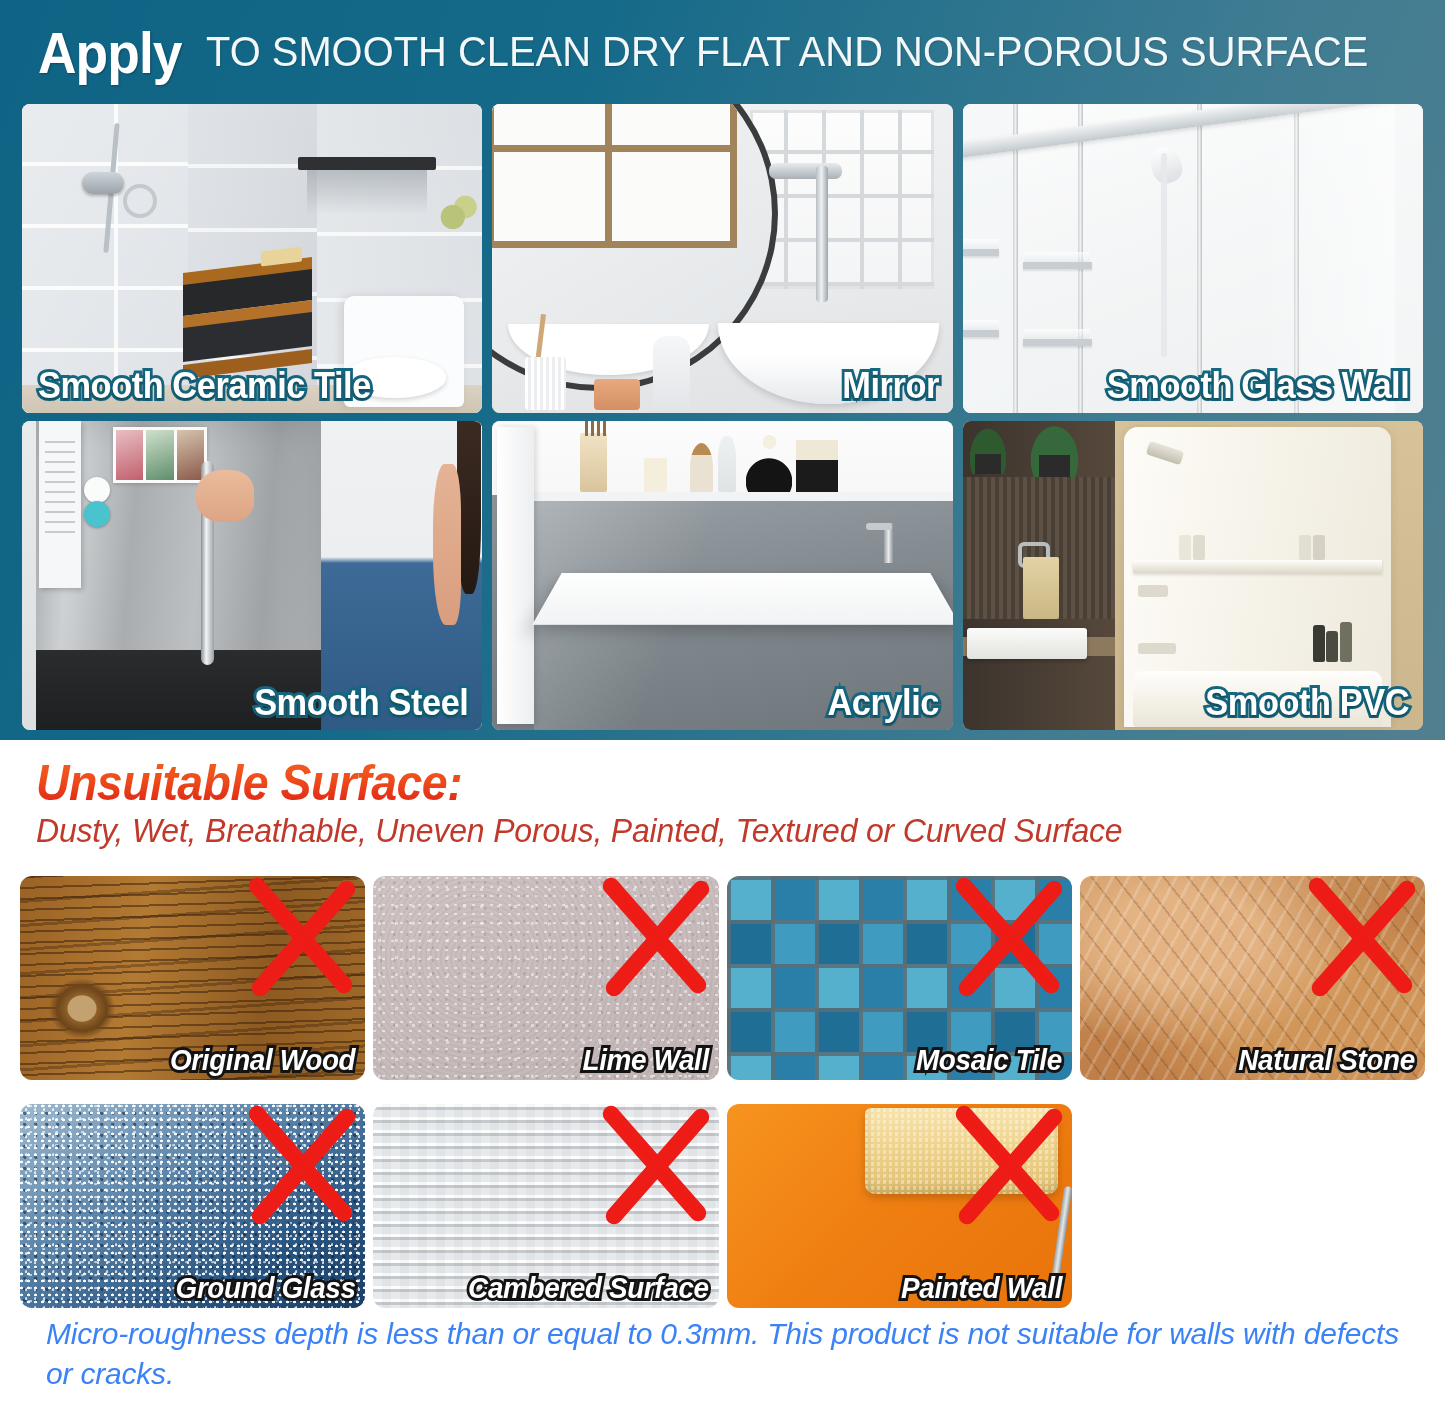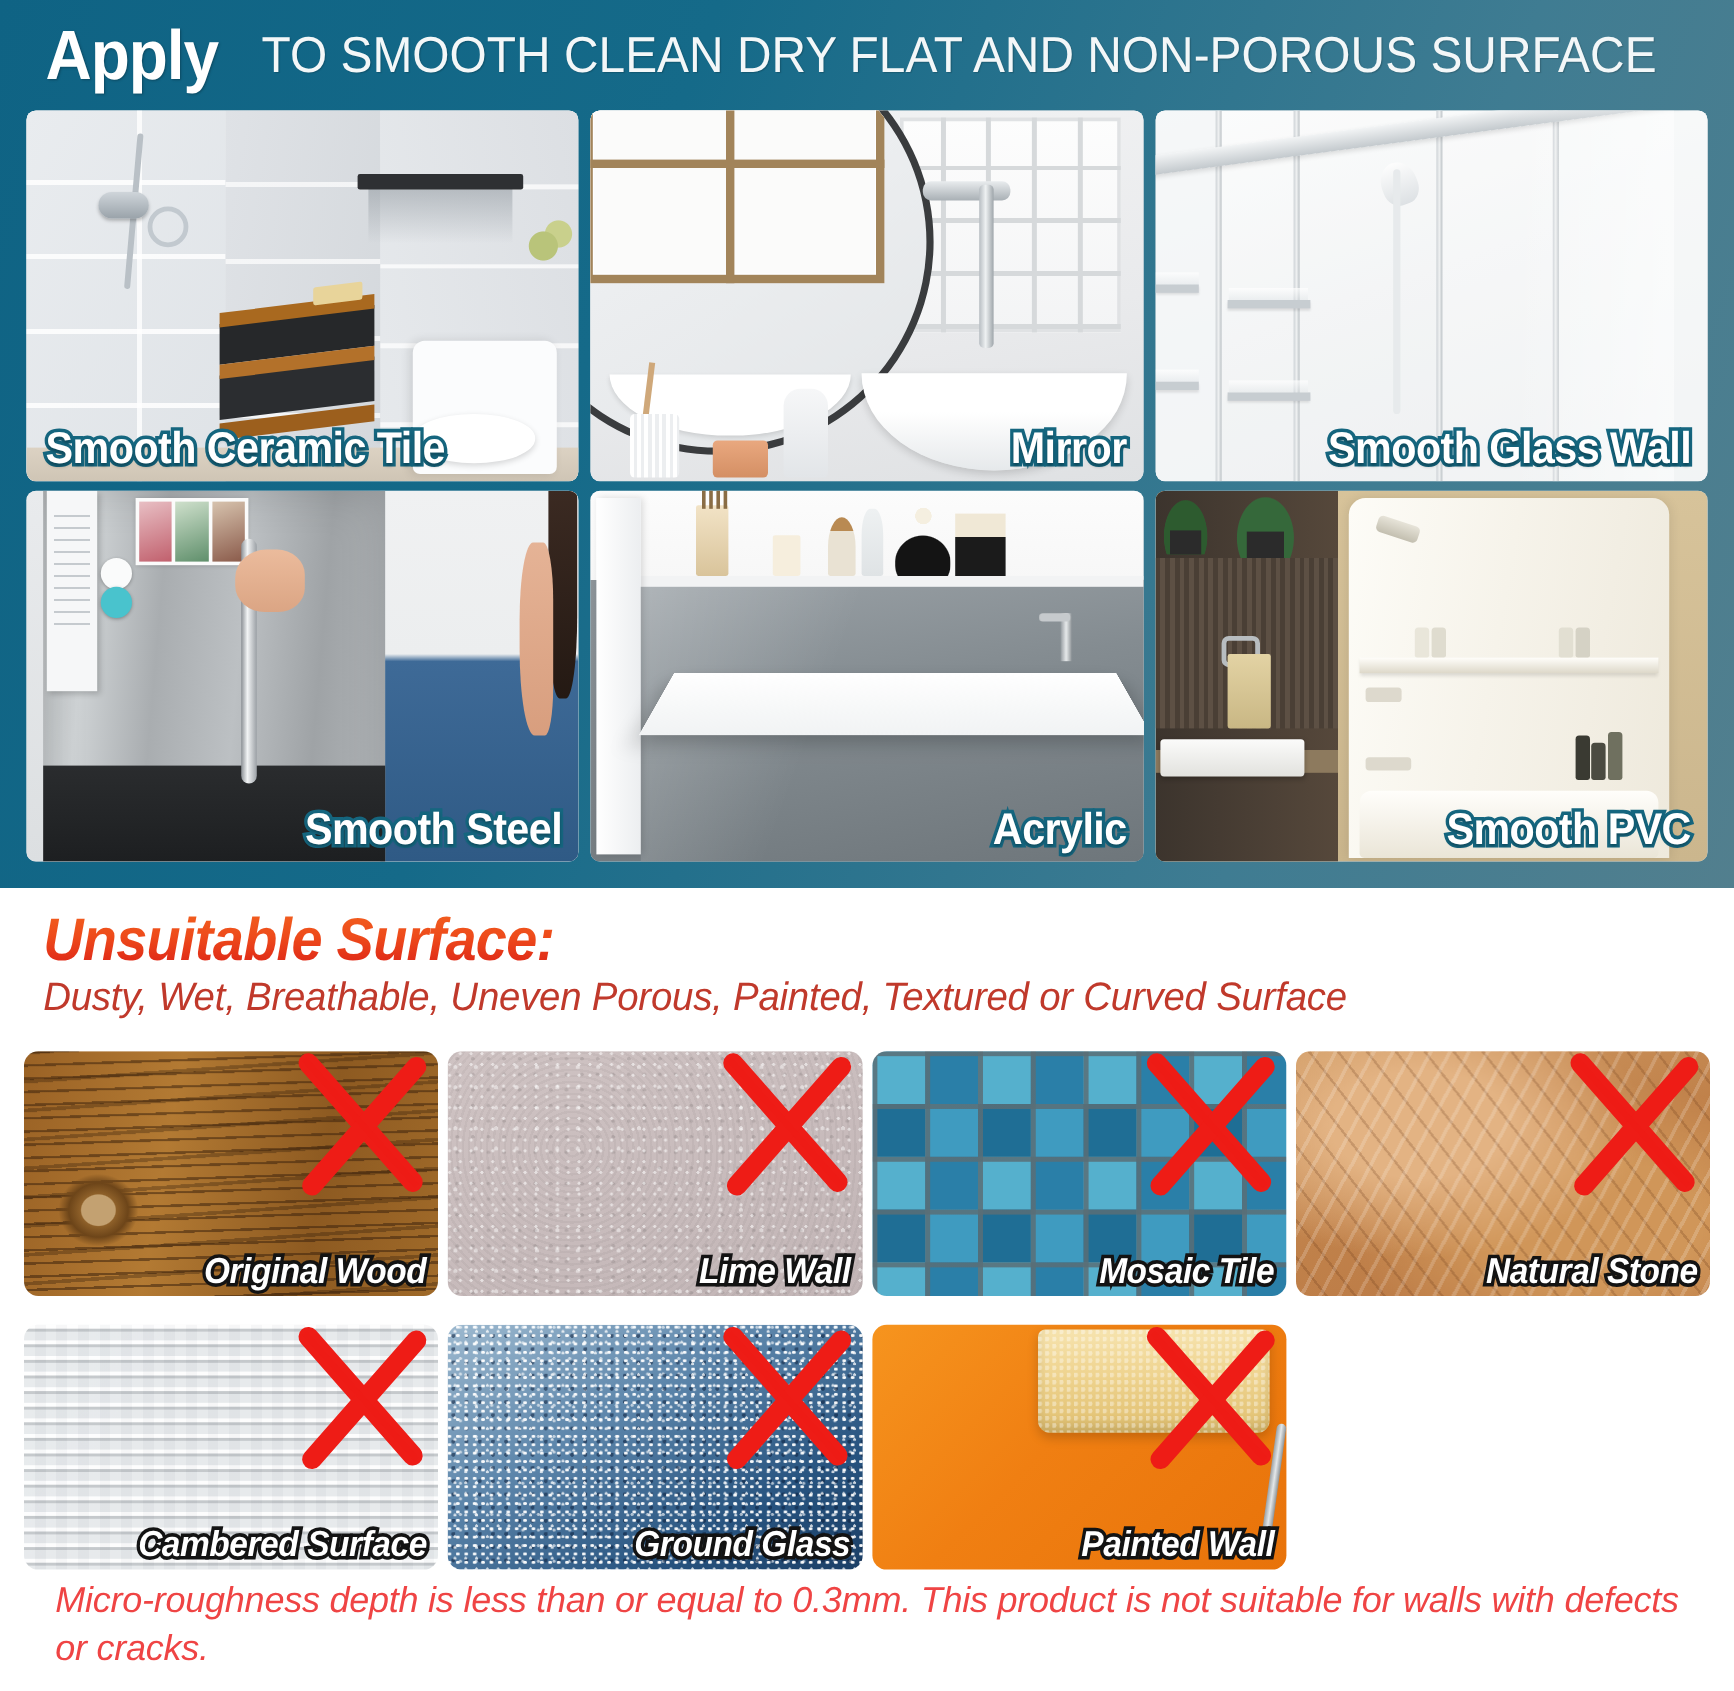--- a/index.html
+++ b/index.html
@@ -13,26 +13,25 @@
   
   .apply-section {
     position: relative;
     width: 1445px;
     height: 740px;
     background: linear-gradient(110deg, #0f6384 0%, #156a89 35%, #3f7c92 75%, #527f8e 100%);
     padding: 0 12px 14px 12px;
   }
 
   .apply-header {
-    height: 92px;
+    height: 104px;
     display: flex;
     align-items: center;
     padding-left: 26px;
     white-space: nowrap;
-    gap: 12px;
   }
   .apply-header .word-apply {
     font-size: 58px;
     font-weight: bold;
     color: #ffffff;
     letter-spacing: -1px;
     transform: scaleX(0.92);
     transform-origin: left center;
     text-shadow: 1px 1px 2px rgba(0,0,0,0.28);
   }
@@ -413,21 +412,21 @@
   .t-paint .roller::after { content:""; position:absolute; inset:0;
       background: radial-gradient(circle at 20% 30%, rgba(255,255,255,.38) 0 2px, transparent 2.4px);
       background-size: 6px 6px; border-radius:6px 6px 10px 10px; }
   .t-paint .rod { position:absolute; right:2%; top:40%; width:8px; height:52%;
       background:linear-gradient(90deg,#9aa0a4,#e3e7e9,#8c9296); border-radius:4px; transform:rotate(8deg); }
 
   .footnote {
     padding: 6px 30px 0 32px;
     font-size: 30px;
     line-height: 1.33;
-    color: #ef4444;
+    color: #3b82f6;
     letter-spacing: -0.2px;
   }
 </style>
 </head>
 <body>
 
 <section class="apply-section">
 
   <div class="apply-header">
     <span class="word-apply">Apply</span>
@@ -613,37 +612,37 @@
       <div class="utile-inner t-stone"></div>
       <svg class="xmark" viewBox="0 0 100 100">
         <path d="M20 16 L78 82" stroke="#EE1C16" stroke-width="11" stroke-linecap="round" fill="none"></path>
         <path d="M80 18 L22 84" stroke="#EE1C16" stroke-width="11" stroke-linecap="round" fill="none"></path>
         <path d="M18 14 L80 84" stroke="#EE1C16" stroke-width="3" opacity=".55" fill="none"></path>
       </svg>
       <div class="utile-label">Natural Stone</div>
     </div>
 
     <div class="utile">
+      <div class="utile-inner t-ground"></div>
+      <svg class="xmark" viewBox="0 0 100 100">
+        <path d="M20 16 L78 82" stroke="#EE1C16" stroke-width="11" stroke-linecap="round" fill="none"></path>
+        <path d="M80 18 L22 84" stroke="#EE1C16" stroke-width="11" stroke-linecap="round" fill="none"></path>
+        <path d="M18 14 L80 84" stroke="#EE1C16" stroke-width="3" opacity=".55" fill="none"></path>
+      </svg>
+      <div class="utile-label">Ground Glass</div>
+    </div>
+
+    <div class="utile">
       <div class="utile-inner t-camber"></div>
       <svg class="xmark" viewBox="0 0 100 100">
         <path d="M20 16 L78 82" stroke="#EE1C16" stroke-width="11" stroke-linecap="round" fill="none"></path>
         <path d="M80 18 L22 84" stroke="#EE1C16" stroke-width="11" stroke-linecap="round" fill="none"></path>
         <path d="M18 14 L80 84" stroke="#EE1C16" stroke-width="3" opacity=".55" fill="none"></path>
       </svg>
       <div class="utile-label">Cambered Surface</div>
-    </div>
-
-    <div class="utile">
-      <div class="utile-inner t-ground"></div>
-      <svg class="xmark" viewBox="0 0 100 100">
-        <path d="M20 16 L78 82" stroke="#EE1C16" stroke-width="11" stroke-linecap="round" fill="none"></path>
-        <path d="M80 18 L22 84" stroke="#EE1C16" stroke-width="11" stroke-linecap="round" fill="none"></path>
-        <path d="M18 14 L80 84" stroke="#EE1C16" stroke-width="3" opacity=".55" fill="none"></path>
-      </svg>
-      <div class="utile-label">Ground Glass</div>
     </div>
 
 
     <div class="utile">
       <div class="utile-inner t-paint">
         <span class="roller"></span>
         <span class="rod"></span>
       </div>
       <svg class="xmark" viewBox="0 0 100 100">
         <path d="M20 16 L78 82" stroke="#EE1C16" stroke-width="11" stroke-linecap="round" fill="none"></path>

